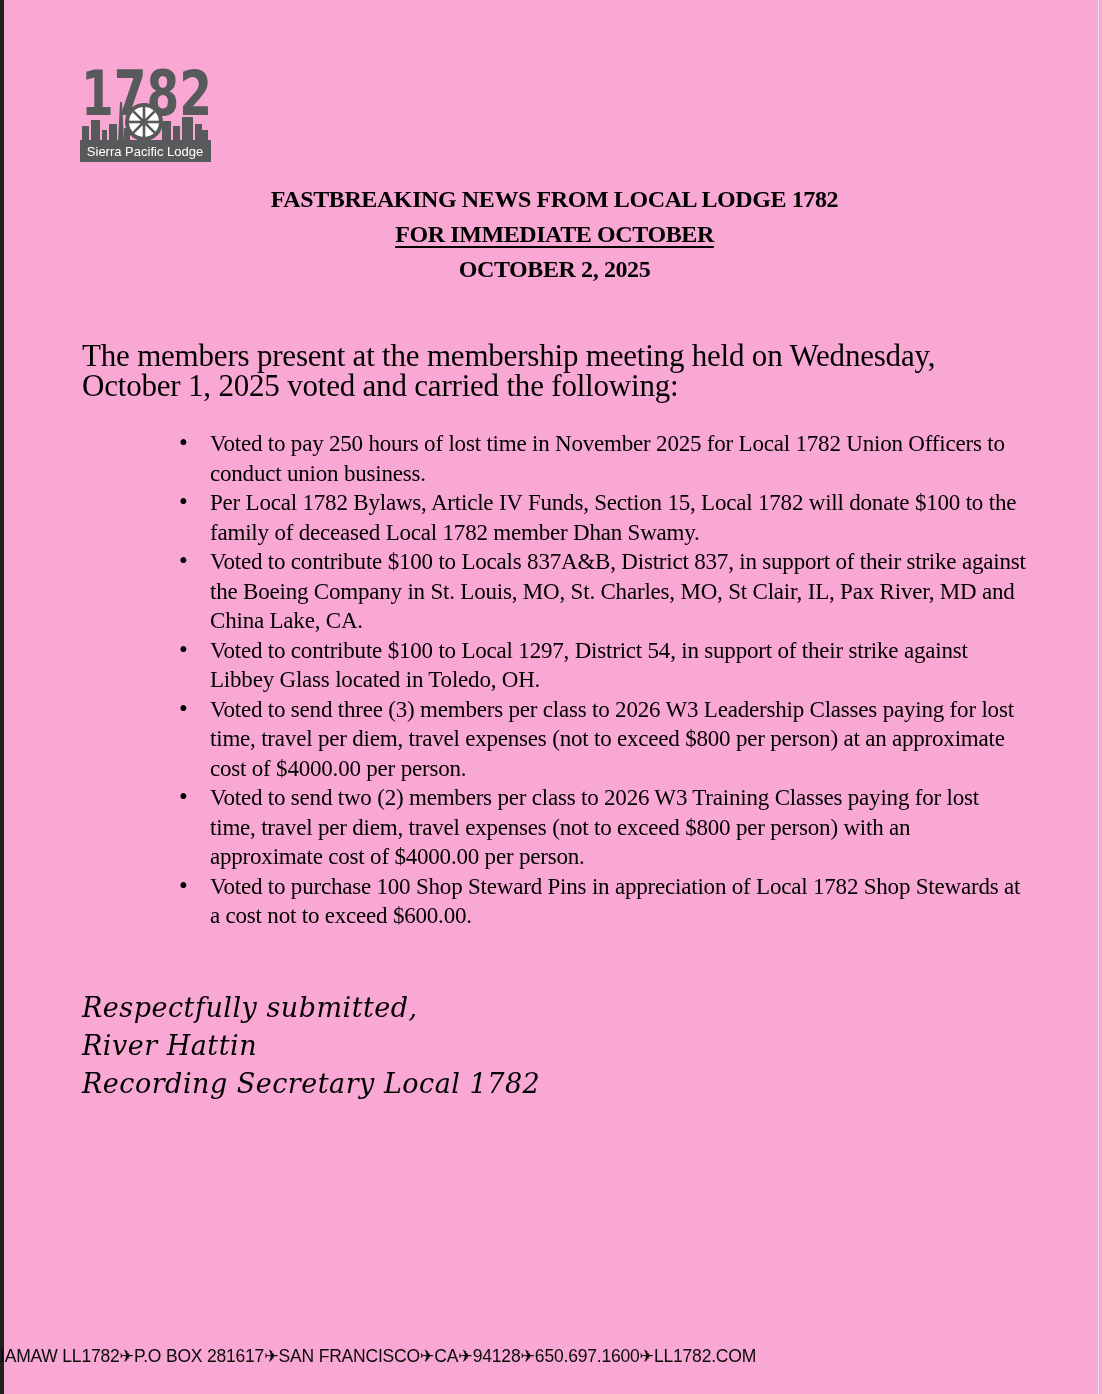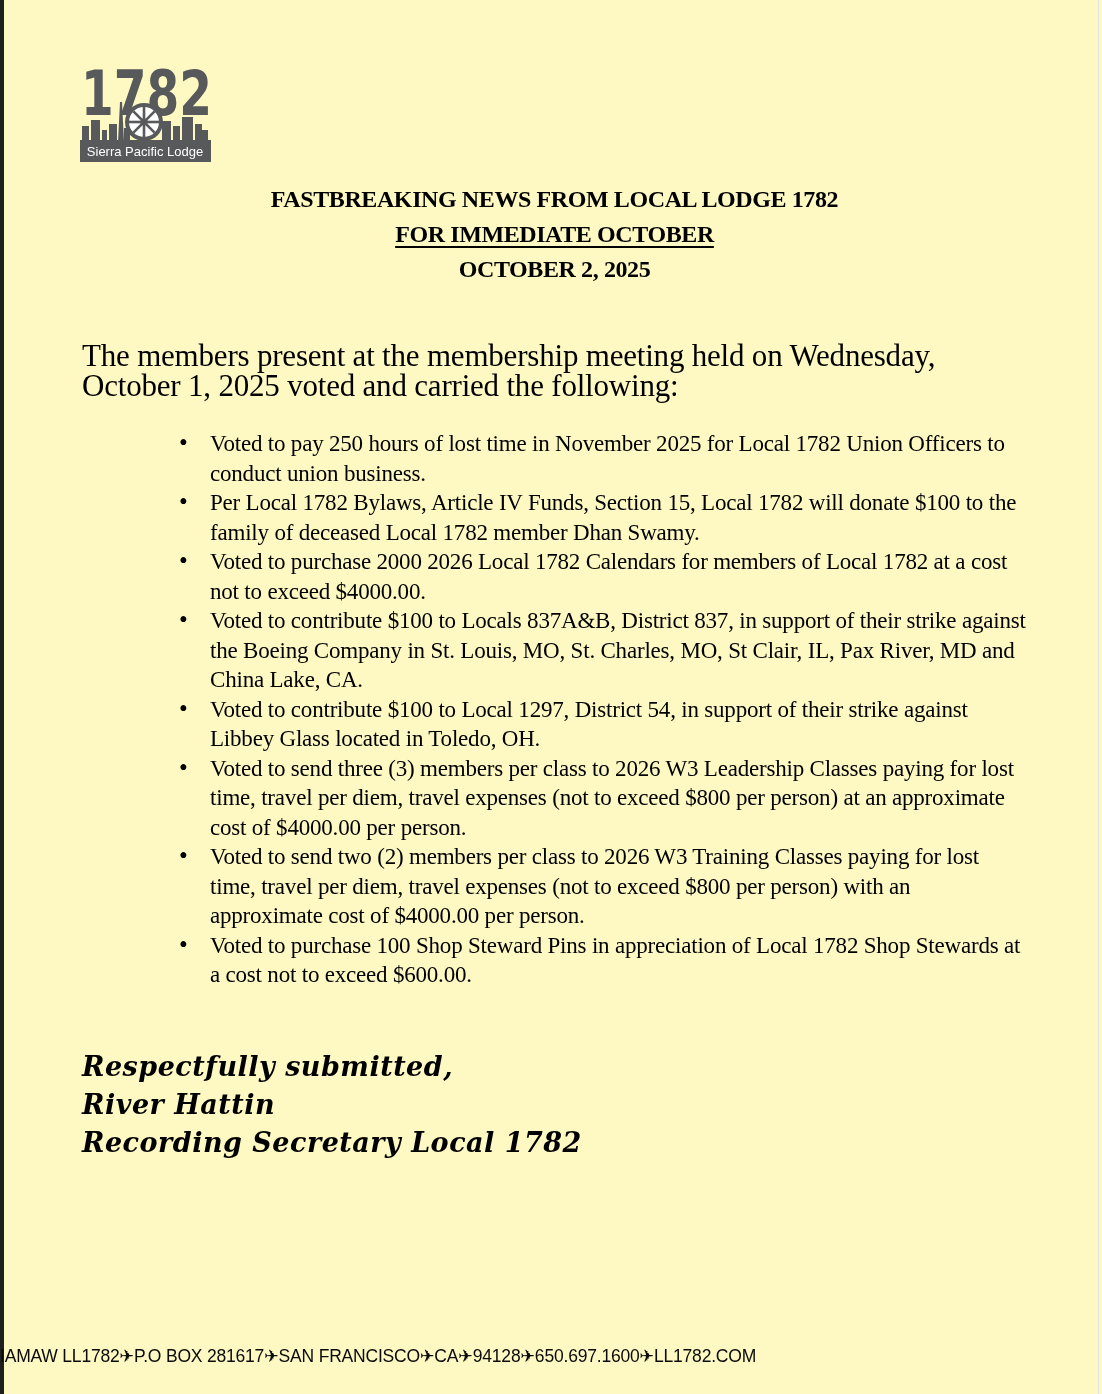--- a/index.html
+++ b/index.html
@@ -4,21 +4,21 @@
 <style>
   html, body {
     margin: 0;
     padding: 0;
     background: #ffffff;
   }
   .page {
     position: relative;
     width: 1102px;
     height: 1394px;
-    background: #fef9c3;
+    background: #f9a8d4;
     overflow: hidden;
     font-family: "Liberation Serif", serif;
     color: #000000;
   }
   .edge-left {
     position: absolute;
     left: 0; top: 0; bottom: 0;
     width: 4px;
     background: #1f1f1f;
   }
@@ -78,21 +78,21 @@
     position: absolute;
     left: -31px;
     top: -1px;
     font-size: 25px;
   }
   
   .signature {
     margin-top: 58px;
     font-family: "DejaVu Serif", serif;
     font-style: italic;
-    font-weight: 700;
+    font-weight: 400;
     font-size: 27px;
     line-height: 38px;
     letter-spacing: 0.5px;
   }
   
   .footer {
     position: absolute;
     left: 0;
     right: 0;
     top: 1346px;
@@ -152,21 +152,20 @@
       <div class="header-line1">FASTBREAKING NEWS FROM LOCAL LODGE 1782</div>
       <div class="header-line2">FOR IMMEDIATE OCTOBER</div>
       <div class="header-line3">OCTOBER 2, 2025</div>
     </div>
 
     <p class="intro">The members present at the membership meeting held on Wednesday, October 1, 2025 voted and carried the following:</p>
 
     <ul class="bullets">
       <li>Voted to pay 250 hours of lost time in November 2025 for Local 1782 Union Officers to conduct union business.</li>
       <li>Per Local 1782 Bylaws, Article IV Funds, Section 15, Local 1782 will donate $100 to the family of deceased Local 1782 member Dhan Swamy.</li>
-      <li>Voted to purchase 2000 2026 Local 1782 Calendars for members of Local 1782 at a cost not to exceed $4000.00.</li>
       <li>Voted to contribute $100 to Locals 837A&amp;B, District 837, in support of their strike against the Boeing Company in St. Louis, MO, St. Charles, MO, St Clair, IL, Pax River, MD and China Lake, CA.</li>
       <li>Voted to contribute $100 to Local 1297, District 54, in support of their strike against Libbey Glass located in Toledo, OH.</li>
       <li>Voted to send three (3) members per class to 2026 W3 Leadership Classes paying for lost time, travel per diem, travel expenses (not to exceed $800 per person) at an approximate cost of $4000.00 per person.</li>
       <li>Voted to send two (2) members per class to 2026 W3 Training Classes paying for lost time, travel per diem, travel expenses (not to exceed $800 per person) with an approximate cost of $4000.00 per person.</li>
       <li>Voted to purchase 100 Shop Steward Pins in appreciation of Local 1782 Shop Stewards at a cost not to exceed $600.00.</li>
     </ul>
 
     <div class="signature">
       <div>Respectfully submitted,</div>
       <div>River Hattin</div>

